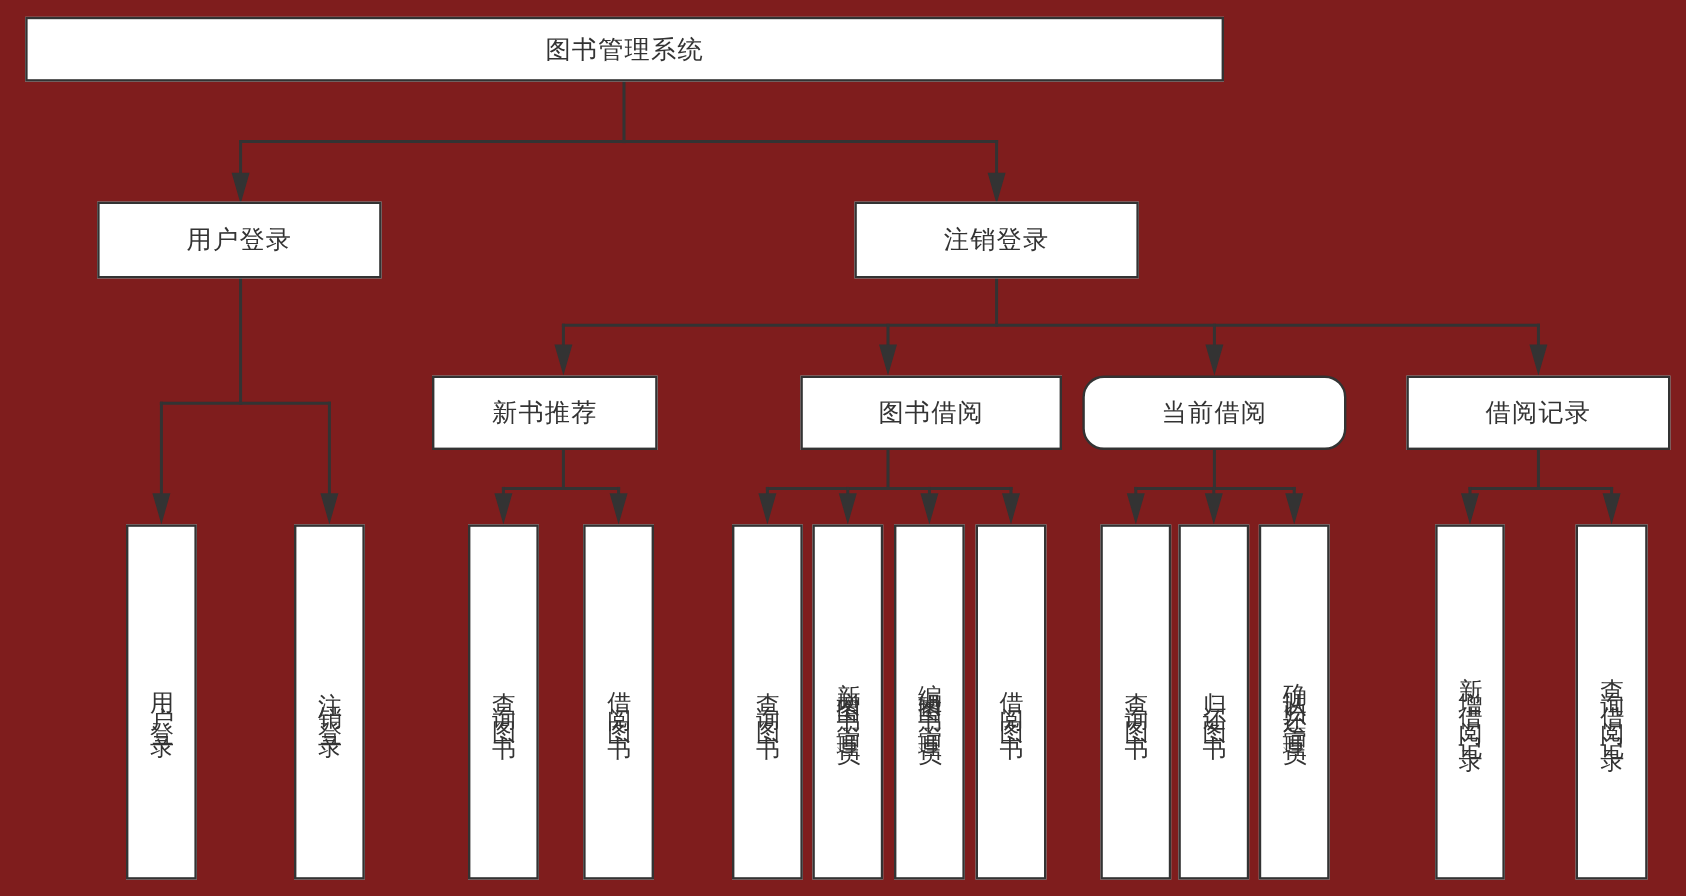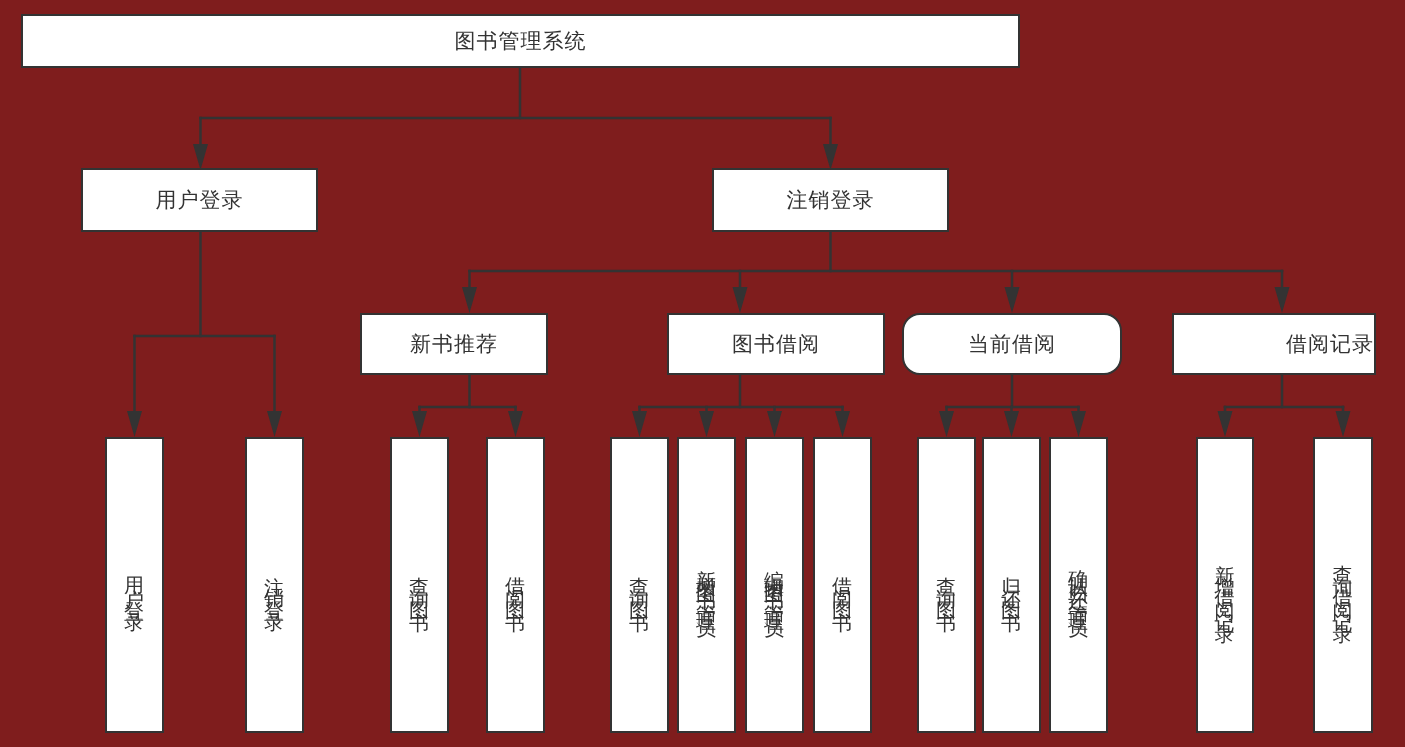--- a/index.html
+++ b/index.html
@@ -125,21 +125,21 @@
       </div>
       <div class="node" style="left: 360px; top: 313px; width: 188px; height: 62px; border-color: rgb(51, 51, 51); color: rgb(51, 51, 51);">
         <span>新书推荐</span>
       </div>
       <div class="node" style="left: 631px; top: 313px; width: 218px; height: 62px; border-color: rgb(51, 51, 51); color: rgb(51, 51, 51); margin-left: 36px;">
         <span>图书借阅</span>
       </div>
       <div class="node" style="left: 902px; top: 313px; width: 220px; height: 62px; border-color: rgb(51, 51, 51); color: rgb(51, 51, 51); border-radius: 18px;">
         <span>当前借阅</span>
       </div>
-      <div class="node" style="left: 1172px; top: 313px; width: 204px; height: 62px; border-color: rgb(51, 51, 51); color: rgb(51, 51, 51); justify-content: flex-end;">
+      <div class="node" style="left: 1172px; top: 313px; width: 220px; height: 62px; border-color: rgb(51, 51, 51); color: rgb(51, 51, 51);">
         <span>借阅记录</span>
       </div>
       <div class="node v" style="left: 105px; top: 437px; width: 59px; height: 296px; border-color: rgb(51, 51, 51); color: rgb(51, 51, 51);">
         <span style="letter-spacing: 12px;">用户登录</span>
       </div>
       <div class="node v" style="left: 245px; top: 437px; width: 59px; height: 296px; border-color: rgb(51, 51, 51); color: rgb(51, 51, 51);">
         <span style="letter-spacing: 12px;">注销登录</span>
       </div>
       <div class="node v" style="left: 390px; top: 437px; width: 59px; height: 296px; border-color: rgb(51, 51, 51); color: rgb(51, 51, 51);">
         <span style="letter-spacing: 12px;">查询图书</span>

